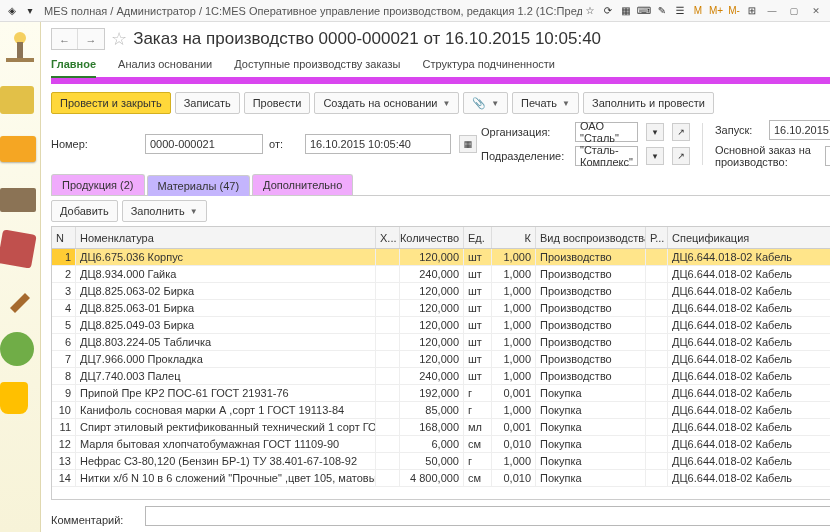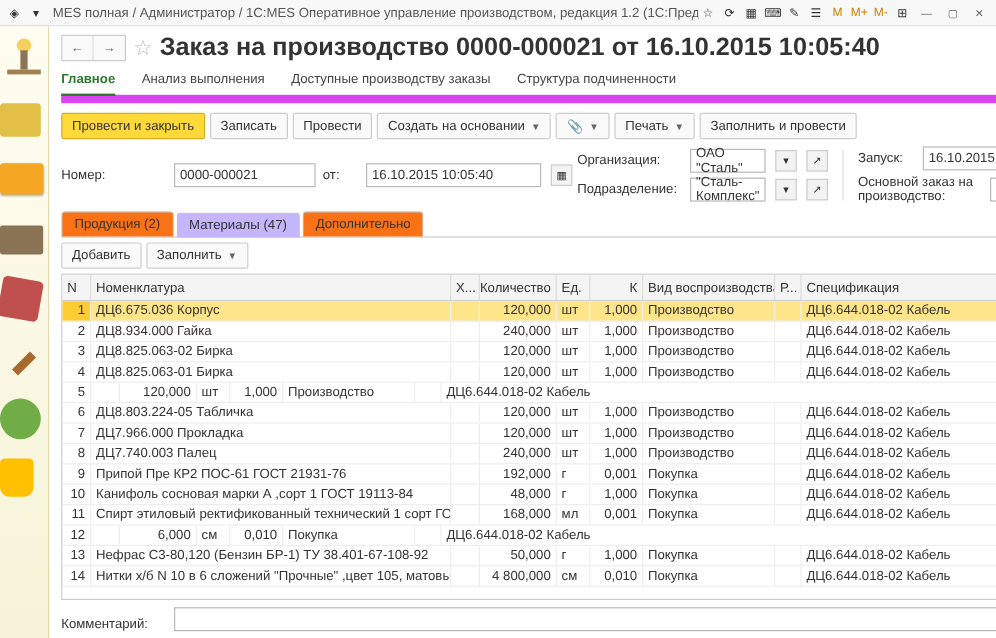--- a/index.html
+++ b/index.html
@@ -27,21 +27,21 @@
   .sb-folder { width:34px; height:28px; background:#e2c048; border-radius:3px; margin-top:8px;}
 
   .main { flex:1; background:#fff; display:flex; flex-direction:column; padding:6px 10px 4px 10px; }
 
   
   .hdr-row { display:flex; align-items:center; gap:6px; margin-bottom:4px; }
   .nav-box { border:1px solid #ccc; background:#fafafa; height:22px; display:flex; }
   .nav-btn { width:26px; display:flex; align-items:center; justify-content:center; color:#666; border-right:1px solid #ddd; }
   .nav-btn:last-child { border-right:0; }
   .star { color:#bbb; font-size:18px; }
-  .doc-title { font-size:21px; color:#333; font-weight:bold; }
+  .doc-title { font-size:17px; color:#333; font-weight:normal; }
   .close-x { margin-left:auto; color:#888; font-size:14px; }
 
   
   .doc-tabs { display:flex; gap:22px; border-bottom:7px solid #d946ef; margin-bottom:4px; }
   .doc-tab { padding:4px 0 6px 0; color:#444; cursor:pointer; }
   .doc-tab.active { color:#2d7a2d; border-bottom:2px solid #2d7a2d; margin-bottom:-1px; font-weight:bold; }
 
   
   .toolbar { display:flex; align-items:center; gap:4px; padding:4px 0; flex-wrap:nowrap; }
   .btn { border:1px solid #ccc; background:#fafafa; padding:2px 8px; height:22px; display:flex; align-items:center; gap:3px; border-radius:2px; white-space:nowrap; font-size:11px;}
@@ -56,21 +56,21 @@
   .lbl-sm { width:30px; }
   .input { border:1px solid #b8b8b8; background:#fff; height:20px; padding:0 4px; display:flex; align-items:center; }
   .input.num { width:118px; }
   .input.date { width:146px; }
   .input.long { flex:1; }
   .in-btn { width:18px; height:18px; border:1px solid #ccc; background:#f3f3f3; display:flex; align-items:center; justify-content:center; font-size:9px; margin-left:2px;}
   .vsep { width:1px; background:#ddd; height:42px; margin:0 6px; }
 
   
   .subtabs { display:flex; border-bottom:1px solid #ccc; margin-top:2px;}
-  .subtab { padding:4px 10px; border:1px solid #ccc; border-bottom:0; background:#f97316; margin-right:2px; border-radius:3px 3px 0 0; font-size:11px;}
+  .subtab { padding:4px 10px; border:1px solid #ccc; border-bottom:0; background:#f0abfc; margin-right:2px; border-radius:3px 3px 0 0; font-size:11px;}
   .subtab.active { background:#c4b5fd; position:relative; top:1px; }
 
   
   .grid-toolbar { display:flex; align-items:flex-start; gap:4px; padding:4px 0; }
 
   
   .grid-wrap { border:1px solid #ccc; flex:1; min-height:0; display:flex; flex-direction:column; }
   .grid-head { display:flex; background:#f4f4f4; border-bottom:1px solid #ccc; height:22px; }
   .gc { border-right:1px solid #ddd; padding:3px 4px; overflow:hidden; white-space:nowrap; font-size:11px; display:flex; align-items:center;}
   .gc.right { justify-content:flex-end; }
@@ -165,21 +165,21 @@
         <div class="nav-btn">←</div>
         <div class="nav-btn">→</div>
       </div>
       <div class="star">☆</div>
       <div class="doc-title">Заказ на производство 0000-000021 от 16.10.2015 10:05:40</div>
       <div class="close-x">×</div>
     </div>
 
     <div class="doc-tabs">
       <div class="doc-tab active">Главное</div>
-      <div class="doc-tab">Анализ выполнения</div>
+      <div class="doc-tab">Анализ основании</div>
       <div class="doc-tab">Доступные производству заказы</div>
       <div class="doc-tab">Структура подчиненности</div>
     </div>
 
     <div class="toolbar">
       <div class="btn primary">Провести и закрыть</div>
       <div class="btn">Записать</div>
       <div class="btn">Провести</div>
       <div class="btn">
           <span>Создать на основании</span>
@@ -313,20 +313,21 @@
             <div class="gc c-x"></div>
             <div class="gc c-qty right">120,000</div>
             <div class="gc c-ed">шт</div>
             <div class="gc c-k right">1,000</div>
             <div class="gc c-vid">Производство</div>
             <div class="gc c-r"></div>
             <div class="gc c-spec">ДЦ6.644.018-02 Кабель</div>
           </div>
           <div class="gr">
             <div class="gc c-n num right">5</div>
+            <div class="gc c-nom">ДЦ8.825.049-03 Бирка</div>
             <div class="gc c-x"></div>
             <div class="gc c-qty right">120,000</div>
             <div class="gc c-ed">шт</div>
             <div class="gc c-k right">1,000</div>
             <div class="gc c-vid">Производство</div>
             <div class="gc c-r"></div>
             <div class="gc c-spec">ДЦ6.644.018-02 Кабель</div>
           </div>
           <div class="gr">
             <div class="gc c-n num right">6</div>
@@ -369,40 +370,41 @@
             <div class="gc c-ed">г</div>
             <div class="gc c-k right">0,001</div>
             <div class="gc c-vid">Покупка</div>
             <div class="gc c-r"></div>
             <div class="gc c-spec">ДЦ6.644.018-02 Кабель</div>
           </div>
           <div class="gr">
             <div class="gc c-n num right">10</div>
             <div class="gc c-nom">Канифоль сосновая марки А ,сорт 1 ГОСТ 19113-84</div>
             <div class="gc c-x"></div>
-            <div class="gc c-qty right">48,000</div>
+            <div class="gc c-qty right">85,000</div>
             <div class="gc c-ed">г</div>
             <div class="gc c-k right">1,000</div>
             <div class="gc c-vid">Покупка</div>
             <div class="gc c-r"></div>
             <div class="gc c-spec">ДЦ6.644.018-02 Кабель</div>
           </div>
           <div class="gr">
             <div class="gc c-n num right">11</div>
             <div class="gc c-nom">Спирт этиловый ректификованный технический 1 сорт ГОСТ 18300-87</div>
             <div class="gc c-x"></div>
             <div class="gc c-qty right">168,000</div>
             <div class="gc c-ed">мл</div>
             <div class="gc c-k right">0,001</div>
             <div class="gc c-vid">Покупка</div>
             <div class="gc c-r"></div>
             <div class="gc c-spec">ДЦ6.644.018-02 Кабель</div>
           </div>
           <div class="gr">
             <div class="gc c-n num right">12</div>
+            <div class="gc c-nom">Марля бытовая хлопчатобумажная ГОСТ 11109-90</div>
             <div class="gc c-x"></div>
             <div class="gc c-qty right">6,000</div>
             <div class="gc c-ed">см</div>
             <div class="gc c-k right">0,010</div>
             <div class="gc c-vid">Покупка</div>
             <div class="gc c-r"></div>
             <div class="gc c-spec">ДЦ6.644.018-02 Кабель</div>
           </div>
           <div class="gr">
             <div class="gc c-n num right">13</div>

